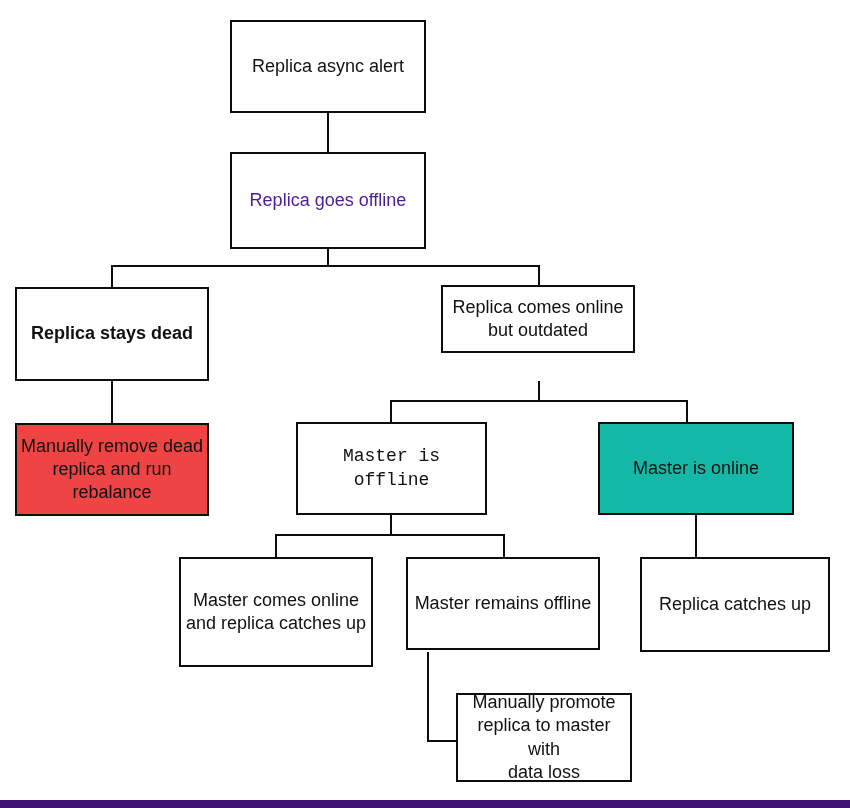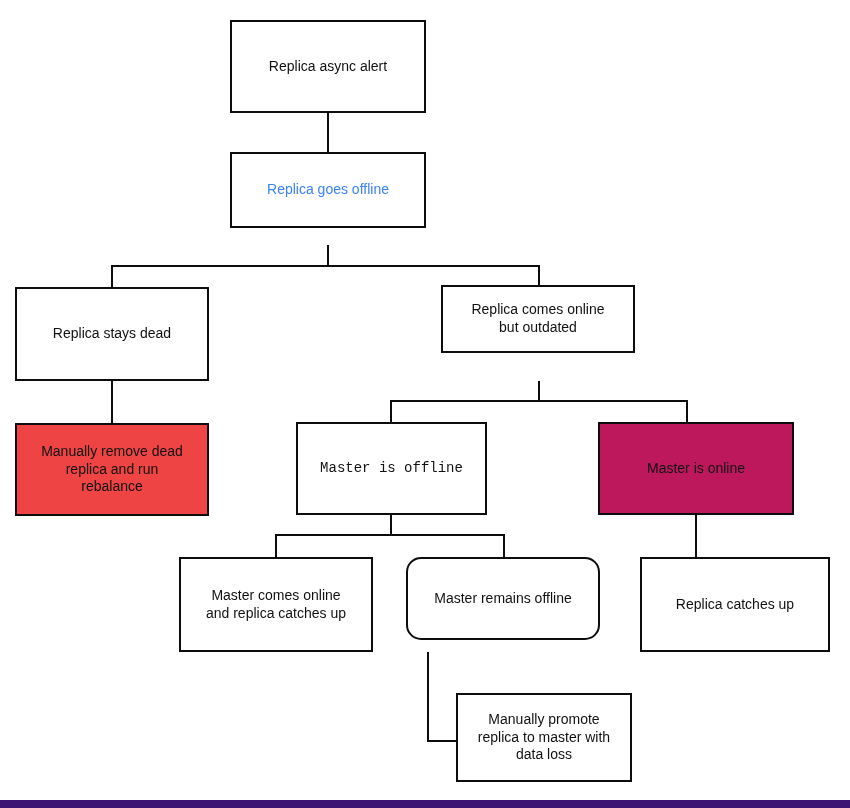--- a/index.html
+++ b/index.html
@@ -18,21 +18,21 @@
   .node {
     position: absolute;
     box-sizing: border-box;
     border: 2px solid #c2410c;
     background: #ffffff;
     display: flex;
     align-items: center;
     justify-content: center;
     text-align: center;
     color: #111111;
-    font-size: 14px;
+    font-size: 18px;
     line-height: 1.28;
     padding: 2px 3px;
     z-index: 2;
     white-space: pre-line;
   }
   .node-label {
     display: block;
     width: 100%;
     white-space: pre-line;
   }
@@ -66,30 +66,30 @@
     <div class="edge edge-v" style="left: 390px; top: 400px; height: 23px; background: rgb(13, 13, 13);"></div>
     <div class="edge edge-v" style="left: 686px; top: 400px; height: 23px; background: rgb(13, 13, 13);"></div>
     <div class="edge edge-v" style="left: 390px; top: 515px; height: 20px; background: rgb(13, 13, 13);"></div>
     <div class="edge edge-h" style="left: 275px; top: 534px; width: 230px; background: rgb(13, 13, 13);"></div>
     <div class="edge edge-v" style="left: 275px; top: 534px; height: 24px; background: rgb(13, 13, 13);"></div>
     <div class="edge edge-v" style="left: 503px; top: 534px; height: 24px; background: rgb(13, 13, 13);"></div>
     <div class="edge edge-v" style="left: 695px; top: 515px; height: 43px; background: rgb(13, 13, 13);"></div>
     <div class="edge edge-v" style="left: 427px; top: 652px; height: 89px; background: rgb(13, 13, 13);"></div>
     <div class="edge edge-h" style="left: 427px; top: 740px; width: 31px; background: rgb(13, 13, 13);"></div>
     <div class="node" style="left: 230px; top: 20px; width: 196px; height: 93px; border-color: rgb(13, 13, 13); background: rgb(255, 255, 255); color: rgb(17, 17, 17);"><span class="node-label">Replica async alert</span></div>
-    <div class="node" style="left: 230px; top: 152px; width: 196px; height: 76px; border-color: rgb(13, 13, 13); background: rgb(255, 255, 255); color: #3b82f6;"><span class="node-label">Replica goes offline</span></div>
-    <div class="node" style="left: 15px; top: 287px; width: 194px; height: 94px; border-color: rgb(13, 13, 13); background: rgb(255, 255, 255); color: rgb(17, 17, 17);"><span class="node-label">Replica stays dead</span></div>
+    <div class="node" style="left: 230px; top: 152px; width: 196px; height: 97px; border-color: rgb(13, 13, 13); background: rgb(255, 255, 255); color: #4c1d95;"><span class="node-label">Replica goes offline</span></div>
+    <div class="node" style="left: 15px; top: 287px; width: 194px; height: 94px; border-color: rgb(13, 13, 13); background: rgb(255, 255, 255); color: rgb(17, 17, 17); font-weight: bold;"><span class="node-label">Replica stays dead</span></div>
     <div class="node" style="left: 441px; top: 285px; width: 194px; height: 68px; border-color: rgb(13, 13, 13); background: rgb(255, 255, 255); color: rgb(17, 17, 17);"><span class="node-label">Replica comes online
 but outdated</span></div>
     <div class="node" style="left: 15px; top: 423px; width: 194px; height: 93px; border-color: rgb(13, 13, 13); background: #ef4444; color: rgb(17, 17, 17);"><span class="node-label">Manually remove dead
 replica and run
 rebalance</span></div>
     <div class="node" style="left: 296px; top: 422px; width: 191px; height: 93px; border-color: rgb(13, 13, 13); background: rgb(255, 255, 255); color: rgb(17, 17, 17); font-family: Liberation Mono, monospace;"><span class="node-label">Master is offline</span></div>
-    <div class="node" style="left: 598px; top: 422px; width: 196px; height: 93px; border-color: rgb(13, 13, 13); background: #be185d; color: rgb(17, 17, 17);"><span class="node-label">Master is online</span></div>
-    <div class="node" style="left: 179px; top: 557px; width: 194px; height: 95px; border-color: rgb(13, 13, 13); background: rgb(255, 255, 255); color: rgb(17, 17, 17);"><span class="node-label">Master comes online
+    <div class="node" style="left: 598px; top: 422px; width: 196px; height: 93px; border-color: rgb(13, 13, 13); background: #14b8a6; color: rgb(17, 17, 17);"><span class="node-label">Master is online</span></div>
+    <div class="node" style="left: 179px; top: 557px; width: 194px; height: 110px; border-color: rgb(13, 13, 13); background: rgb(255, 255, 255); color: rgb(17, 17, 17);"><span class="node-label">Master comes online
 and replica catches up</span></div>
-    <div class="node" style="left: 406px; top: 557px; width: 194px; height: 83px; border-color: rgb(13, 13, 13); background: rgb(255, 255, 255); color: rgb(17, 17, 17); border-radius: 15px;"><span class="node-label">Master remains offline</span></div>
+    <div class="node" style="left: 406px; top: 557px; width: 194px; height: 93px; border-color: rgb(13, 13, 13); background: rgb(255, 255, 255); color: rgb(17, 17, 17);"><span class="node-label">Master remains offline</span></div>
     <div class="node" style="left: 640px; top: 557px; width: 190px; height: 95px; border-color: rgb(13, 13, 13); background: rgb(255, 255, 255); color: rgb(17, 17, 17);"><span class="node-label">Replica catches up</span></div>
     <div class="node" style="left: 456px; top: 693px; width: 176px; height: 89px; border-color: rgb(13, 13, 13); background: rgb(255, 255, 255); color: rgb(17, 17, 17);"><span class="node-label">Manually promote
 replica to master with
 data loss</span></div>
     <div id="footer-bar" style="top: 800px; height: 8px; background: rgb(61, 20, 114);"></div>
   </div>
 
 </body></html>

